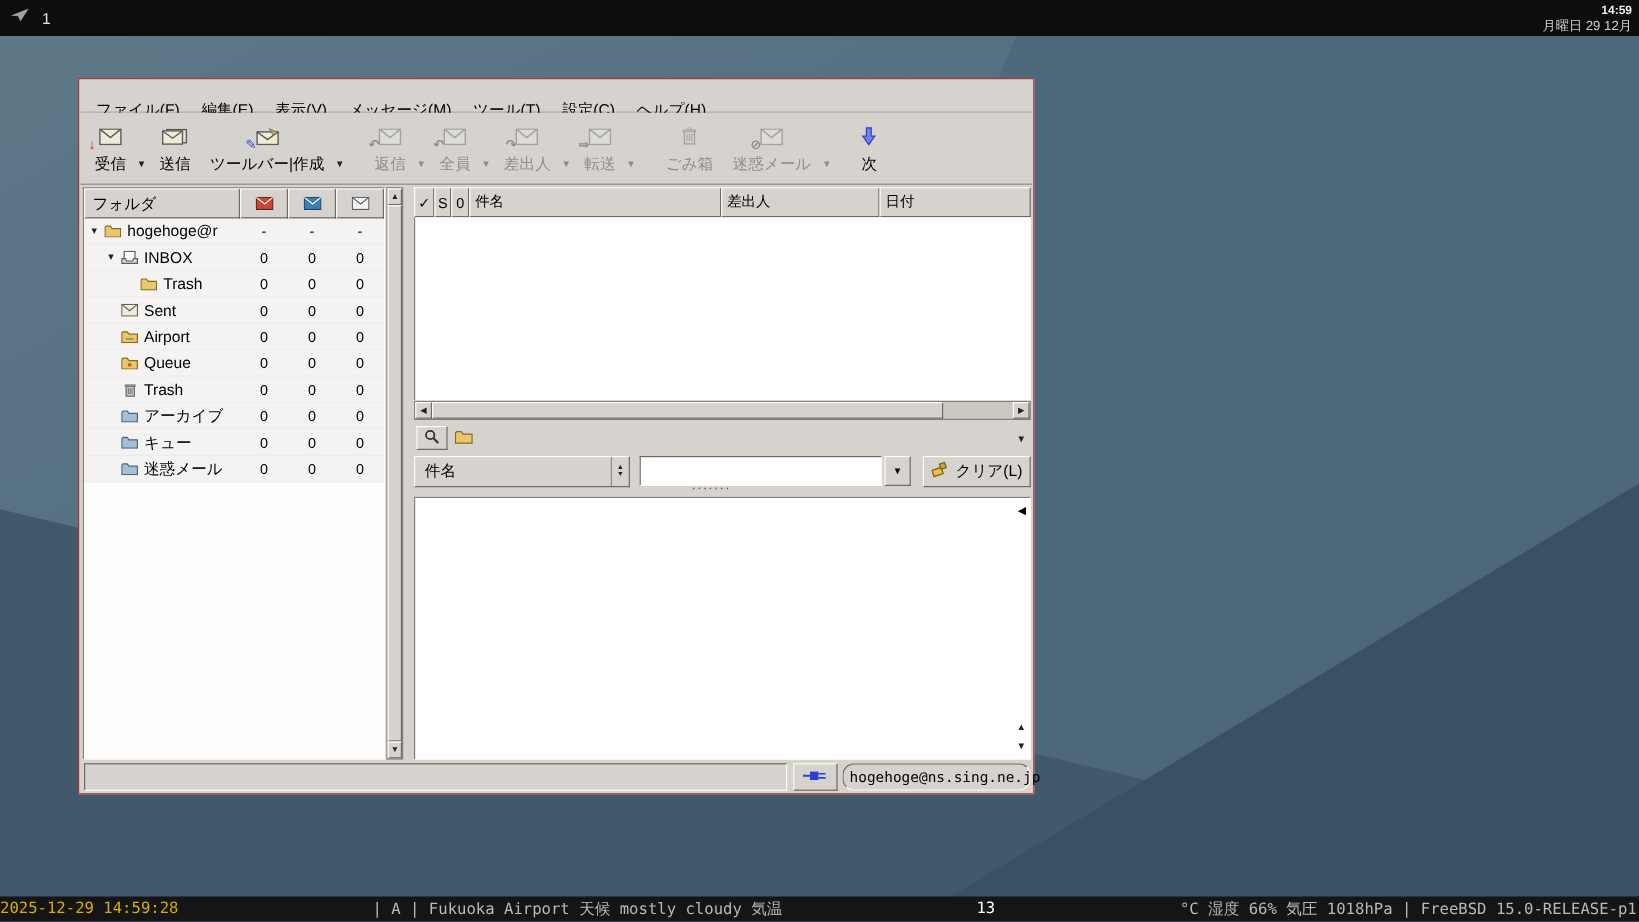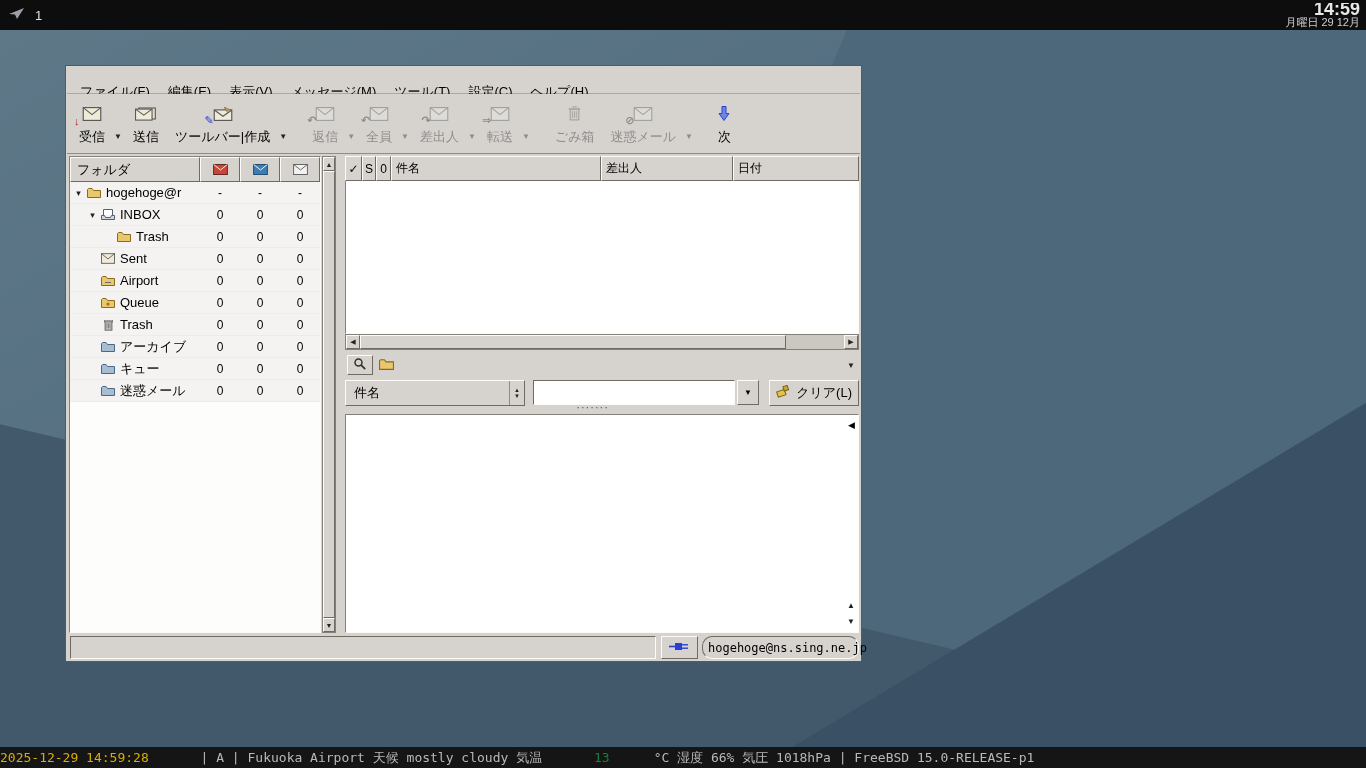--- a/index.html
+++ b/index.html
@@ -4,21 +4,21 @@
 <style>
   * { box-sizing: border-box; margin:0; padding:0; }
   html,body { width:1366px; height:768px; overflow:hidden; }
   body { position:relative; font-family:"Liberation Sans","DejaVu Sans",sans-serif; background:#516b7c; color:#000; }
 
   
   .topbar { position:absolute; top:0; left:0; right:0; height:30px; background:#0d0d0d; color:#e8e8e8; z-index:50; }
   .tb-left { position:absolute; left:8px; top:6px; display:flex; align-items:center; gap:9px; }
   .tb-ws { font-size:13px; color:#e0e0e0; }
   .tb-right { position:absolute; right:6px; top:3px; text-align:right; line-height:13px; height:27px; overflow:hidden; }
-  .tb-time { font-size:18px; font-weight:bold; display:block; }
+  .tb-time { font-size:10px; font-weight:bold; display:block; }
   .tb-date { font-size:11px; color:#cfcfcf; display:block; }
 
   
   .desktop { position:absolute; top:30px; bottom:21px; left:0; right:0; overflow:hidden;
              background:linear-gradient(150deg,#5e7888 0%,#536e80 45%,#4a6375 100%); }
   .facet { position:absolute; inset:0; }
   .f2 { clip-path:polygon(62% 0,100% 0,100% 100%,40% 100%); background:#4d687a; }
   .f1 { clip-path:polygon(0 55%,100% 100%,0 100%); background:#42586b; }
   .f3 { clip-path:polygon(58% 100%,100% 52%,100% 100%); background:#3a5064; }
 
@@ -105,23 +105,23 @@
   .mv-down { position:absolute; bottom:6px; right:3px; font-size:8px; color:#222; }
 
   
   .stfield { position:absolute; left:4px; top:570px; width:586px; height:23px; background:#d6d3ce; }
   .plugbtn { position:absolute; left:595px; top:570px; width:37px; height:23px; display:flex; align-items:center; justify-content:center; }
   .accfield { position:absolute; left:636px; top:570px; width:157px; height:23px; background:#d6d3ce;
               display:flex; align-items:center; padding:0 5px; font:12px "DejaVu Sans Mono",monospace; white-space:nowrap;border-radius:10px; }
 
   
   .taskbar { position:absolute; bottom:0; left:0; right:0; height:21px; background:#151515;
-             font-family:"DejaVu Sans Mono",monospace; font-size:13px; display:flex; justify-content:flex-start;
+             font-family:"DejaVu Sans Mono",monospace; font-size:13px; display:flex; justify-content:space-between;
              align-items:center; padding-right:2px; white-space:pre; z-index:50;gap:44px; }
-  .seg-time { color:#d9ae00; } .seg-text { color:#b9b9b9; } .seg-temp { color:#15803d; }
+  .seg-time { color:#d9ae00; } .seg-text { color:#b9b9b9; } .seg-temp { color:#ffffff; }
 </style>
 </head>
 <body>
 
 <div class="topbar">
   <div class="tb-left">
     <span>
       <svg width="18" height="13" viewBox="0 0 18 13">
           <path d="M1 7 L16 1 L9 12 L7 7.5 Z" fill="#9aa0a6"></path>
         </svg>

